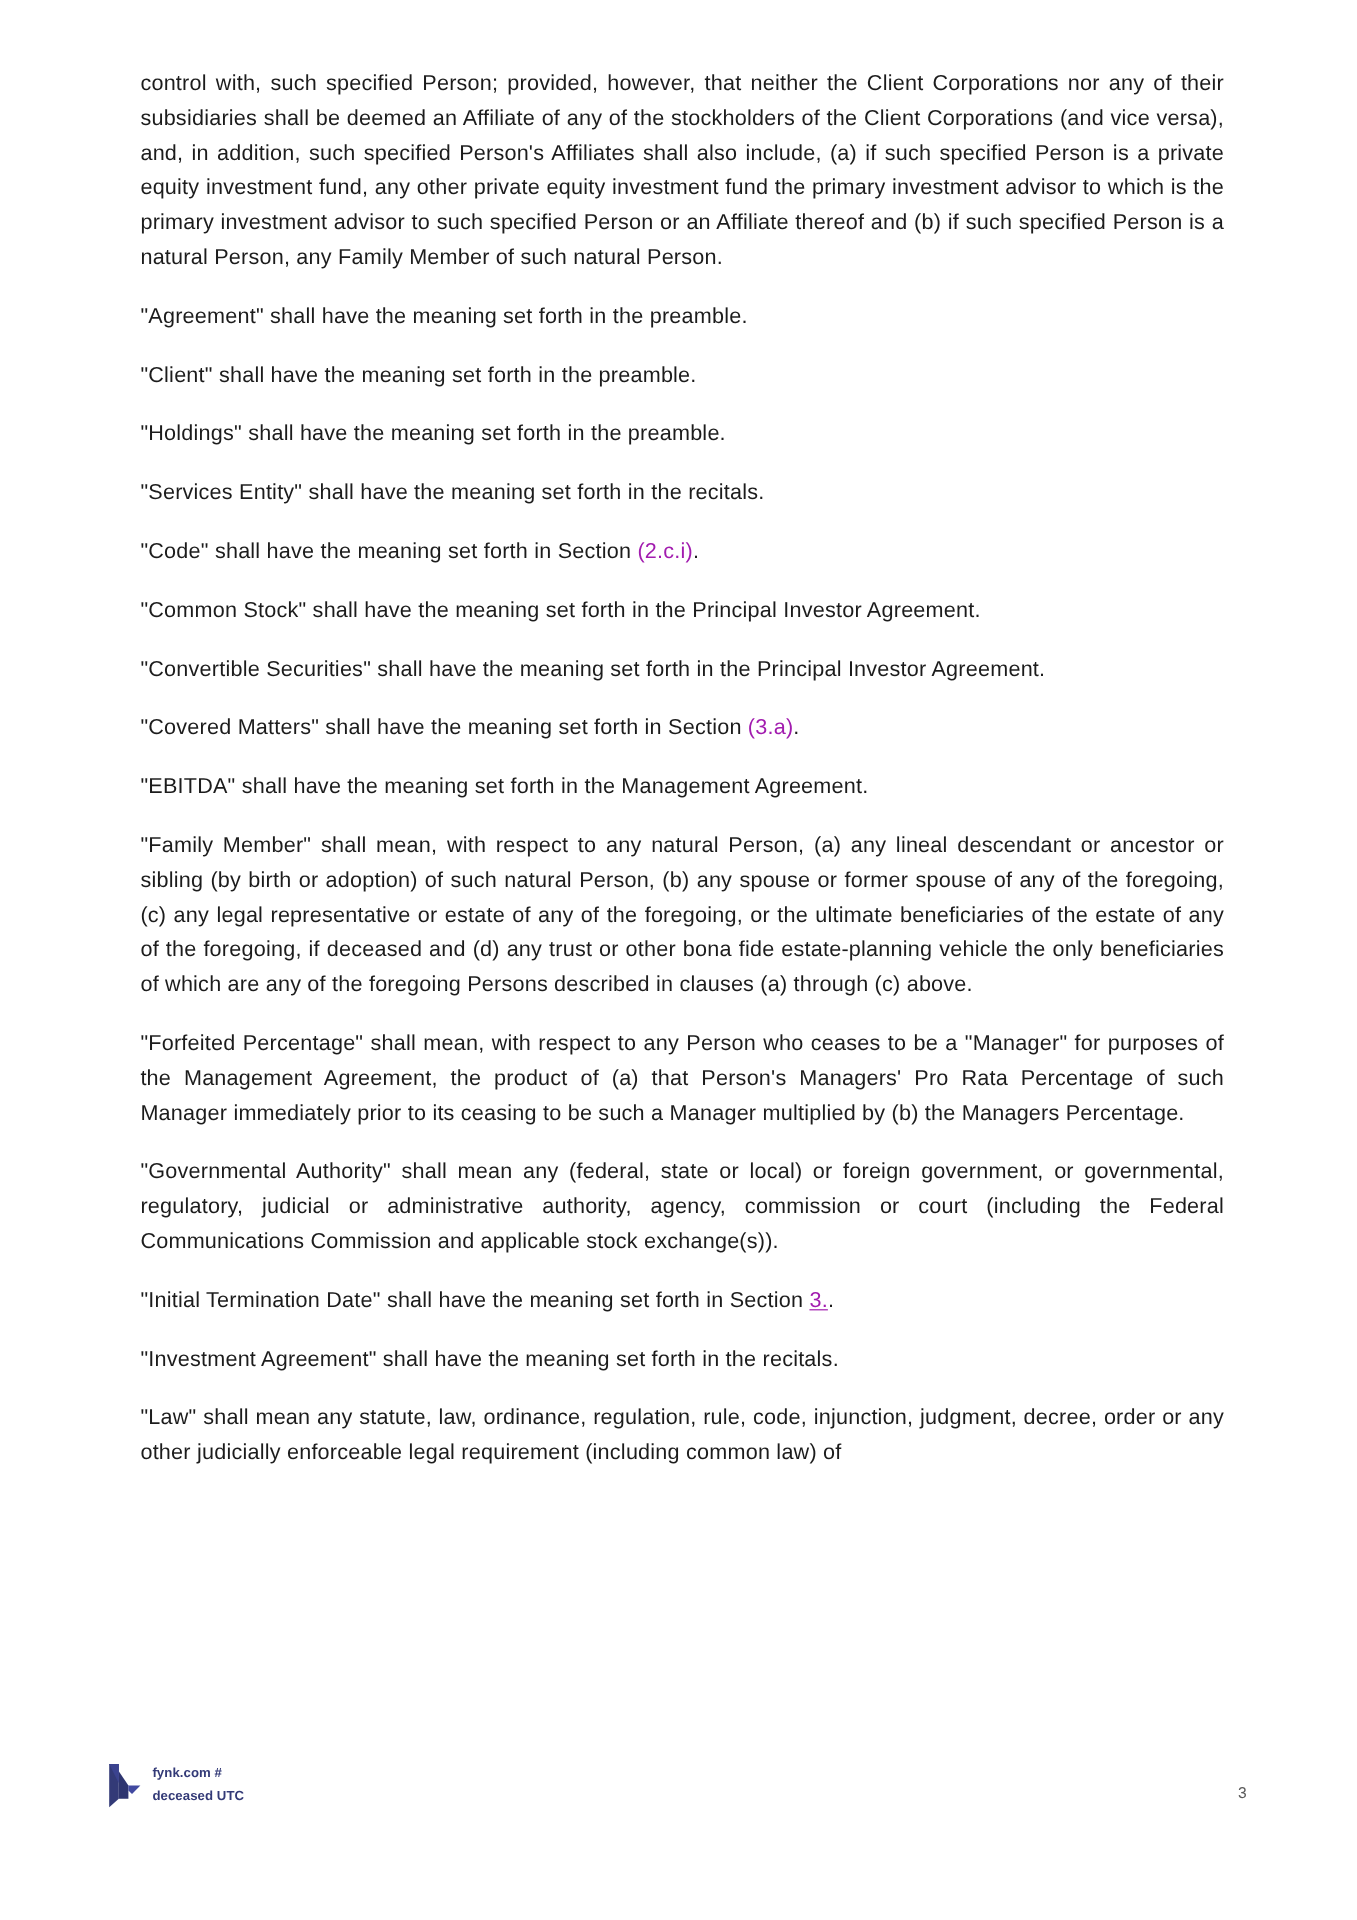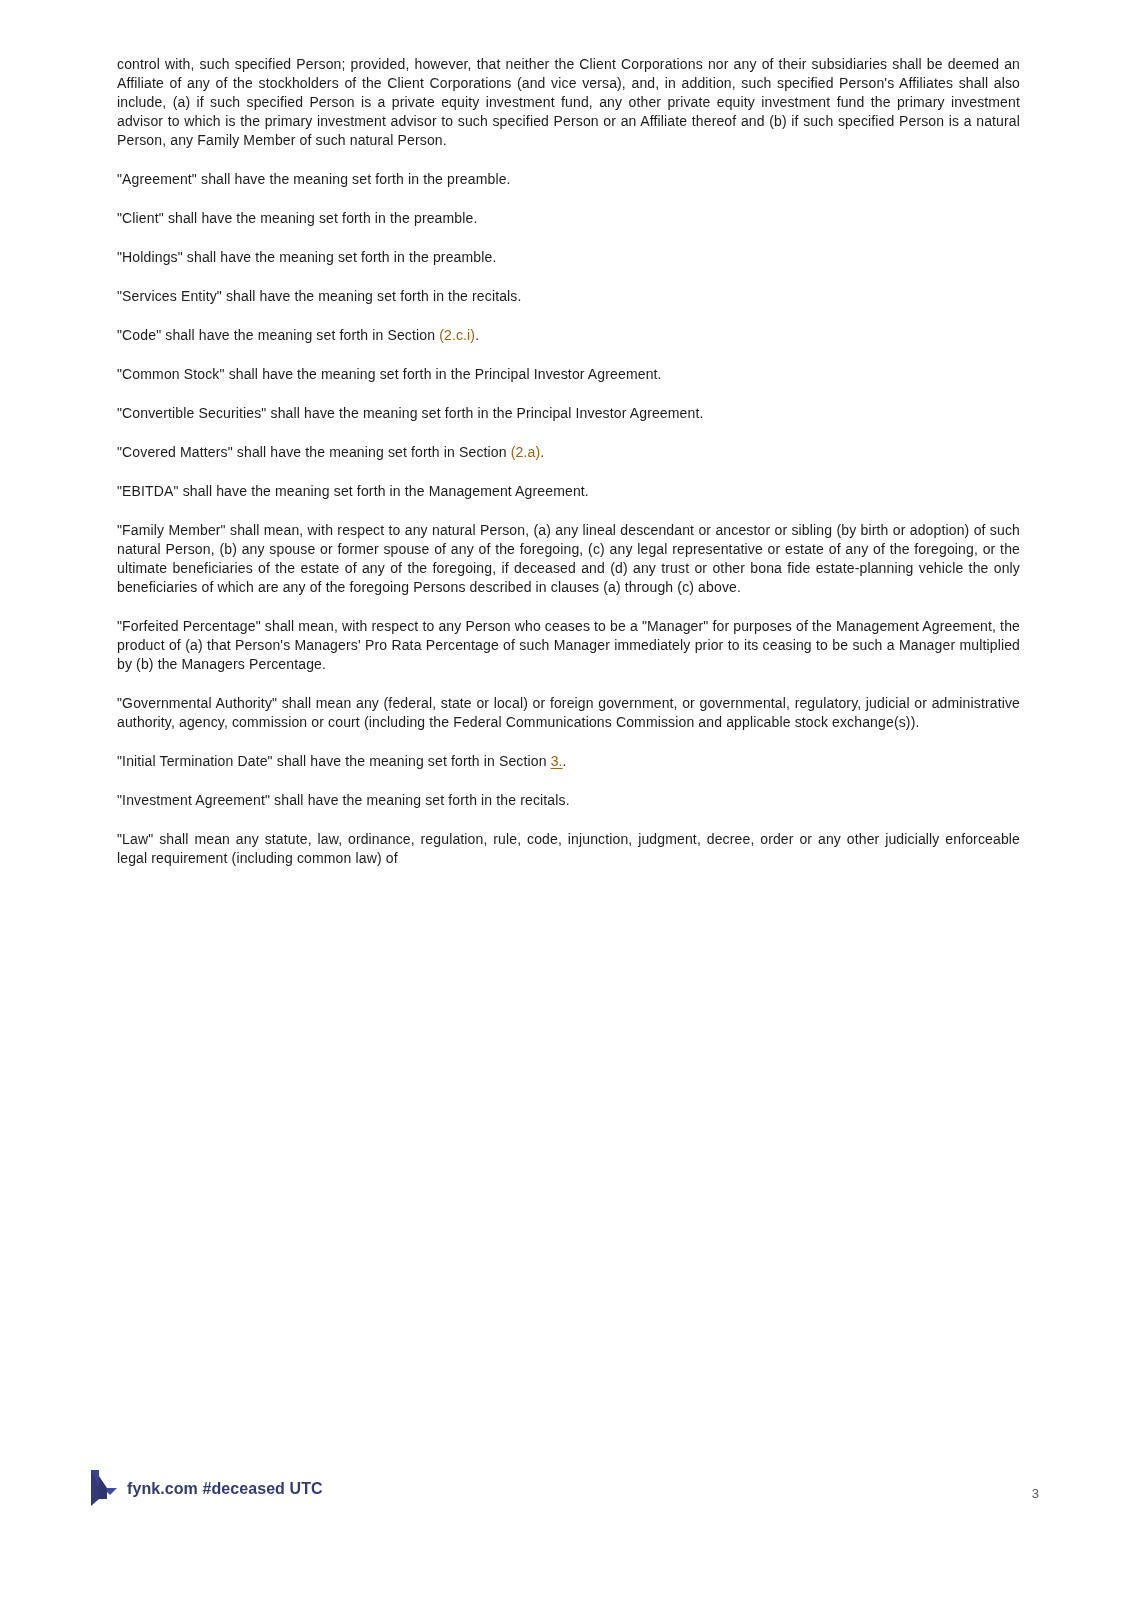--- a/index.html
+++ b/index.html
@@ -19,36 +19,36 @@
     overflow: hidden;
   }
   .content {
     position: absolute;
     left: 117px;
     top: 55px;
     width: 903px;
   }
   p.para {
     margin: 0 0 20px 0;
-    font-size: 14px;
-    line-height: 19px;
+    font-size: 18px;
+    line-height: 29px;
     text-align: justify;
     text-justify: inter-word;
     color: #1c1c1c;
     letter-spacing: 0.01em;
   }
   p.para:last-child {
     margin-bottom: 0;
   }
   
   p.para.single {
     text-align: left;
   }
   a.xref {
-    color: #a16207;
+    color: #a21caf;
     text-decoration: none;
   }
   a.xref.uline {
     text-decoration: underline;
     text-decoration-thickness: 1px;
     text-underline-offset: 2px;
   }
   .footer {
     position: absolute;
     left: 0;
@@ -65,23 +65,23 @@
     gap: 9px;
   }
   .logo-mark {
     width: 30px;
     height: 40px;
     display: block;
     flex: 0 0 auto;
   }
   .brand-lines {
     display: flex;
-    flex-direction: row;
+    flex-direction: column;
     justify-content: center;
-    font-size: 16px;
+    font-size: 11px;
     font-weight: bold;
     line-height: 19px;
     color: #333a77;
     letter-spacing: 0.005em;
     white-space: nowrap;
   }
   .page-number {
     position: absolute;
     right: 92px;
     top: 18px;
@@ -106,21 +106,21 @@
     <p class="para single">"Holdings" shall have the meaning set forth in the preamble.</p>
 
     <p class="para single">"Services Entity" shall have the meaning set forth in the recitals.</p>
 
     <p class="para single"><span>"Code" shall have the meaning set forth in Section </span><a class="xref" href="#">(2.c.i)</a><span>.</span></p>
 
     <p class="para single">"Common Stock" shall have the meaning set forth in the Principal Investor Agreement.</p>
 
     <p class="para single">"Convertible Securities" shall have the meaning set forth in the Principal Investor Agreement.</p>
 
-    <p class="para single"><span>"Covered Matters" shall have the meaning set forth in Section </span><a class="xref" href="#">(2.a)</a><span>.</span></p>
+    <p class="para single"><span>"Covered Matters" shall have the meaning set forth in Section </span><a class="xref" href="#">(3.a)</a><span>.</span></p>
 
     <p class="para single">"EBITDA" shall have the meaning set forth in the Management Agreement.</p>
 
     <p class="para">"Family Member" shall mean, with respect to any natural Person, (a) any lineal descendant or ancestor or sibling (by birth or adoption) of such natural Person, (b) any spouse or former spouse of any of the foregoing, (c) any legal representative or estate of any of the foregoing, or the ultimate beneficiaries of the estate of any of the foregoing, if deceased and (d) any trust or other bona fide estate-planning vehicle the only beneficiaries of which are any of the foregoing Persons described in clauses (a) through (c) above.</p>
 
     <p class="para">"Forfeited Percentage" shall mean, with respect to any Person who ceases to be a "Manager" for purposes of the Management Agreement, the product of (a) that Person's Managers' Pro Rata Percentage of such Manager immediately prior to its ceasing to be such a Manager multiplied by (b) the Managers Percentage.</p>
 
     <p class="para">"Governmental Authority" shall mean any (federal, state or local) or foreign government, or governmental, regulatory, judicial or administrative authority, agency, commission or court (including the Federal Communications Commission and applicable stock exchange(s)).</p>
 
     <p class="para single"><span>"Initial Termination Date" shall have the meaning set forth in Section </span><a class="xref uline" href="#">3.</a><span>.</span></p>

